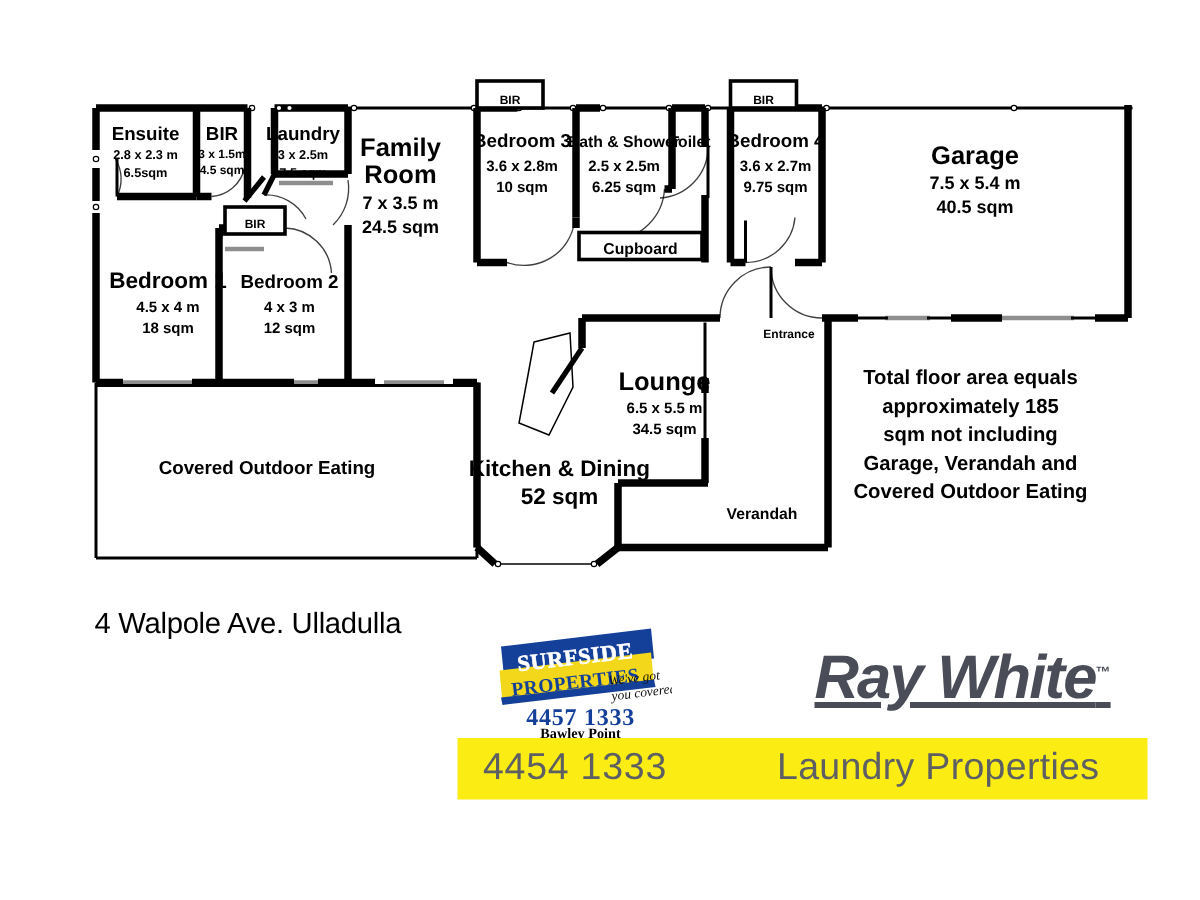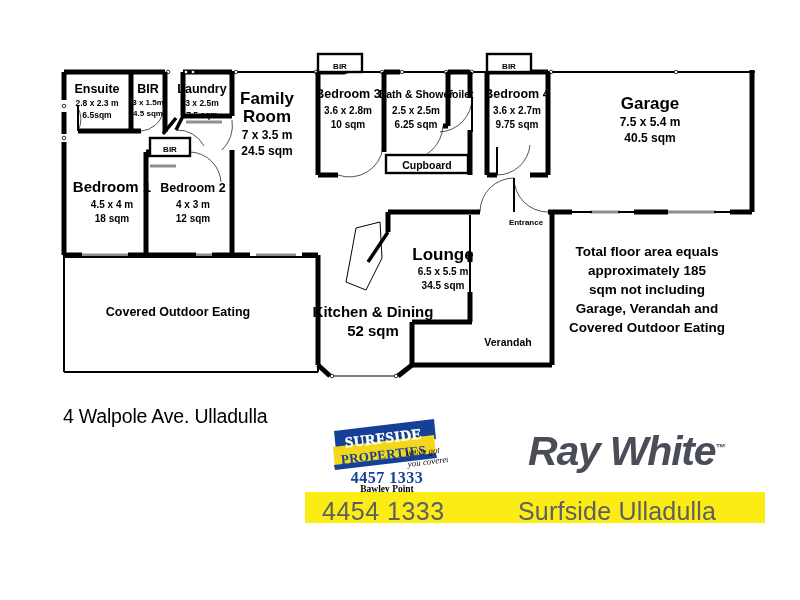--- a/index.html
+++ b/index.html
@@ -59,40 +59,41 @@
   }
   .surfside-logo {
     position: absolute;
     left: 330px; top: 417px;
     width: 118px;
     height: 76px;
   }
   .surfside-logo svg { display:block; width:118px; height:76px; }
   .raywhite {
     position: absolute;
-    left: 528px; top: 428px;
+    left: 543px; top: 428px;
     font-size: 41px;
     font-weight: bold;
     font-style: italic;
     color: #4a4d57;
     letter-spacing: -1.2px;
     white-space: nowrap;
+    text-decoration: underline;
   }
   .raywhite .tm {
     font-size: 10px;
     font-style: normal;
     font-weight: bold;
     vertical-align: 14px;
     letter-spacing: 0;
   }
   .yellowbar {
     position: absolute;
     left: 305px; top: 492px;
     width: 460px;
-    height: 31px;
+    height: 41px;
     background: #fbec14;
   }
   .yellowbar .phone {
     position: absolute;
     left: 17px; top: 5px;
     font-size: 25px;
     color: #5d5f63;
     letter-spacing: 0.5px;
     white-space: nowrap;
   }
@@ -369,16 +370,16 @@
       <text x="78" y="50" transform="rotate(-7 78 50)" text-anchor="start" font-family="'Liberation Serif', serif" font-style="italic" font-size="9" fill="#111111">you covered</text>
       <text x="57" y="66" text-anchor="middle" font-family="'Liberation Serif', serif" font-size="16" font-weight="bold" fill="#14409a" letter-spacing="0.5">4457 1333</text>
       <text x="57" y="75" text-anchor="middle" font-family="'Liberation Serif', serif" font-size="9.5" font-weight="bold" fill="#000000">Bawley Point</text>
     </svg>
   </div>
 
   <div class="raywhite"><span>Ray White</span><span class="tm">™</span></div>
 
   <div class="yellowbar">
     <div class="phone">4454 1333</div>
-    <div class="agency">Surfside Ulladulla</div>
+    <div class="agency">Laundry Properties</div>
   </div>
 
 </div>
 
 </body></html>

